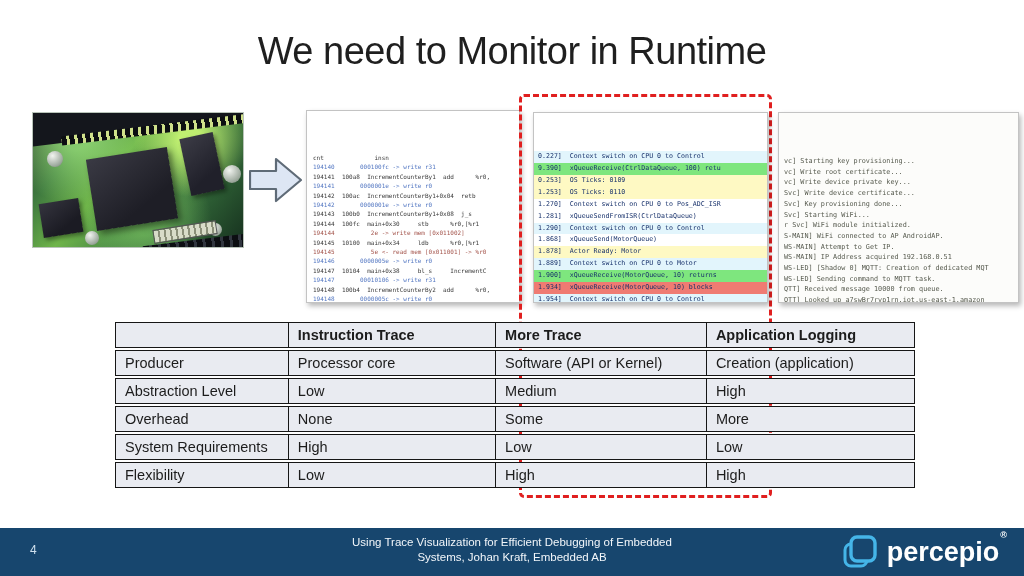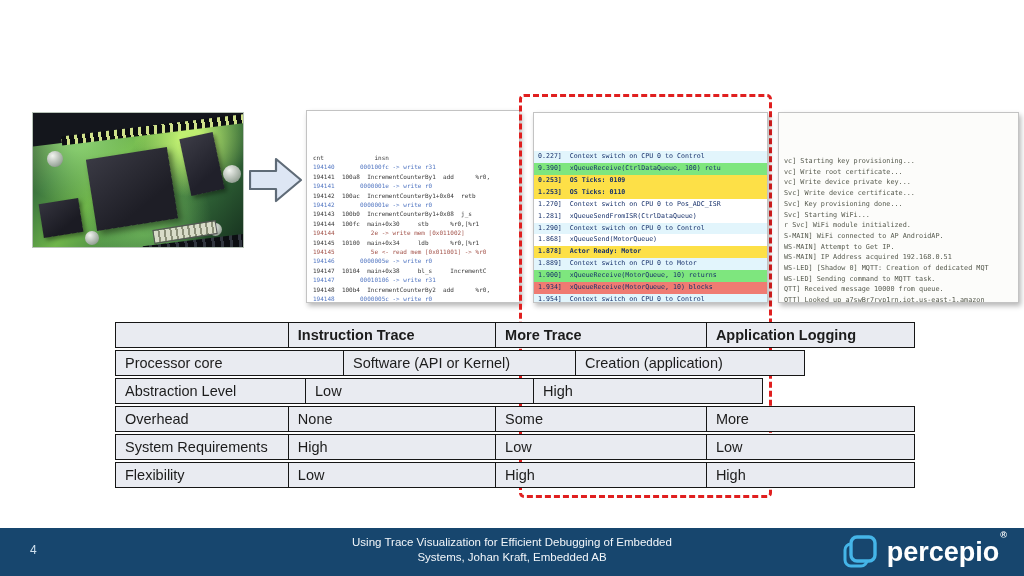--- a/index.html
+++ b/index.html
@@ -54,21 +54,21 @@
   .panel-instruction { left:306px; top:110px; width:214px; height:193px; padding:4px 0 0 6px; }
   .iline { font-size:6px; line-height:9.4px; }
   .c-dark { color:#3a3a3a; }
   .c-blue { color:#5377c2; }
   .c-red  { color:#a3534a; }
 
   .panel-event { left:533px; top:112px; width:235px; height:191px; }
   .eline { font-size:6.6px; line-height:11.93px; height:11.93px; padding-left:4px; color:#17316b; }
   .bg-white  { background:#ffffff; }
   .bg-cyan   { background:#e2f5fc; }
-  .bg-blue   { background:#fde047;font-weight:bold; }
+  .bg-blue   { background:#fef9c3; }
   .bg-green  { background:#7ee67e; }
   .bg-red    { background:#ef7b72; }
 
   .panel-logging { left:778px; top:112px; width:241px; height:191px; padding:5px 0 0 5px; background:#fcfcfa; }
   .lline { font-size:6.8px; line-height:10.7px; color:#565a4e; }
 
   
   .dash-box { position:absolute; left:519px; top:94px; width:253px; height:404px;
               border:3px dashed #e01f1f; border-radius:5px; background:transparent; }
 
@@ -91,20 +91,21 @@
   .logo { position:absolute; right:18px; top:6px; display:flex; align-items:center; }
   .logo-icon { width:38px; height:36px; margin-right:7px; }
   .logo-text { font-size:27px; font-weight:bold; color:#ffffff; letter-spacing:0px; line-height:1; }
   .logo-reg { font-size:9px; color:#ffffff; vertical-align:top; position:relative; top:-8px; left:1px; }
 </style>
 </head>
 <body>
 
 <div class="slide">
 
+  <div class="title">We need to Monitor in Runtime</div>
 
   <div class="pcb">
     <div class="edge-top"></div>
     <div class="pins"></div>
     <div class="chip-big"></div>
     <div class="chip-small"></div>
     <div class="chip-long"></div>
     <div class="cap1"></div>
     <div class="cap2"></div>
     <div class="cap3"></div>
@@ -132,27 +133,29 @@
   </div>
 
   <div class="cmp-table">
       <div class="cmp-row hdr">
         <div class="cmp-cell w0"></div>
         <div class="cmp-cell w1">Instruction Trace</div>
         <div class="cmp-cell w2">More Trace</div>
         <div class="cmp-cell w3">Application Logging</div>
       </div>
       <div class="cmp-row">
+        <div class="cmp-cell w0">Producer</div>
         <div class="cmp-cell w1">Processor core</div>
         <div class="cmp-cell w2">Software (API or Kernel)</div>
         <div class="cmp-cell w3">Creation (application)</div>
       </div>
       <div class="cmp-row">
         <div class="cmp-cell w0">Abstraction Level</div>
         <div class="cmp-cell w1">Low</div>
+        <div class="cmp-cell w2">Medium</div>
         <div class="cmp-cell w3">High</div>
       </div>
       <div class="cmp-row">
         <div class="cmp-cell w0">Overhead</div>
         <div class="cmp-cell w1">None</div>
         <div class="cmp-cell w2">Some</div>
         <div class="cmp-cell w3">More</div>
       </div>
       <div class="cmp-row">
         <div class="cmp-cell w0">System Requirements</div>

